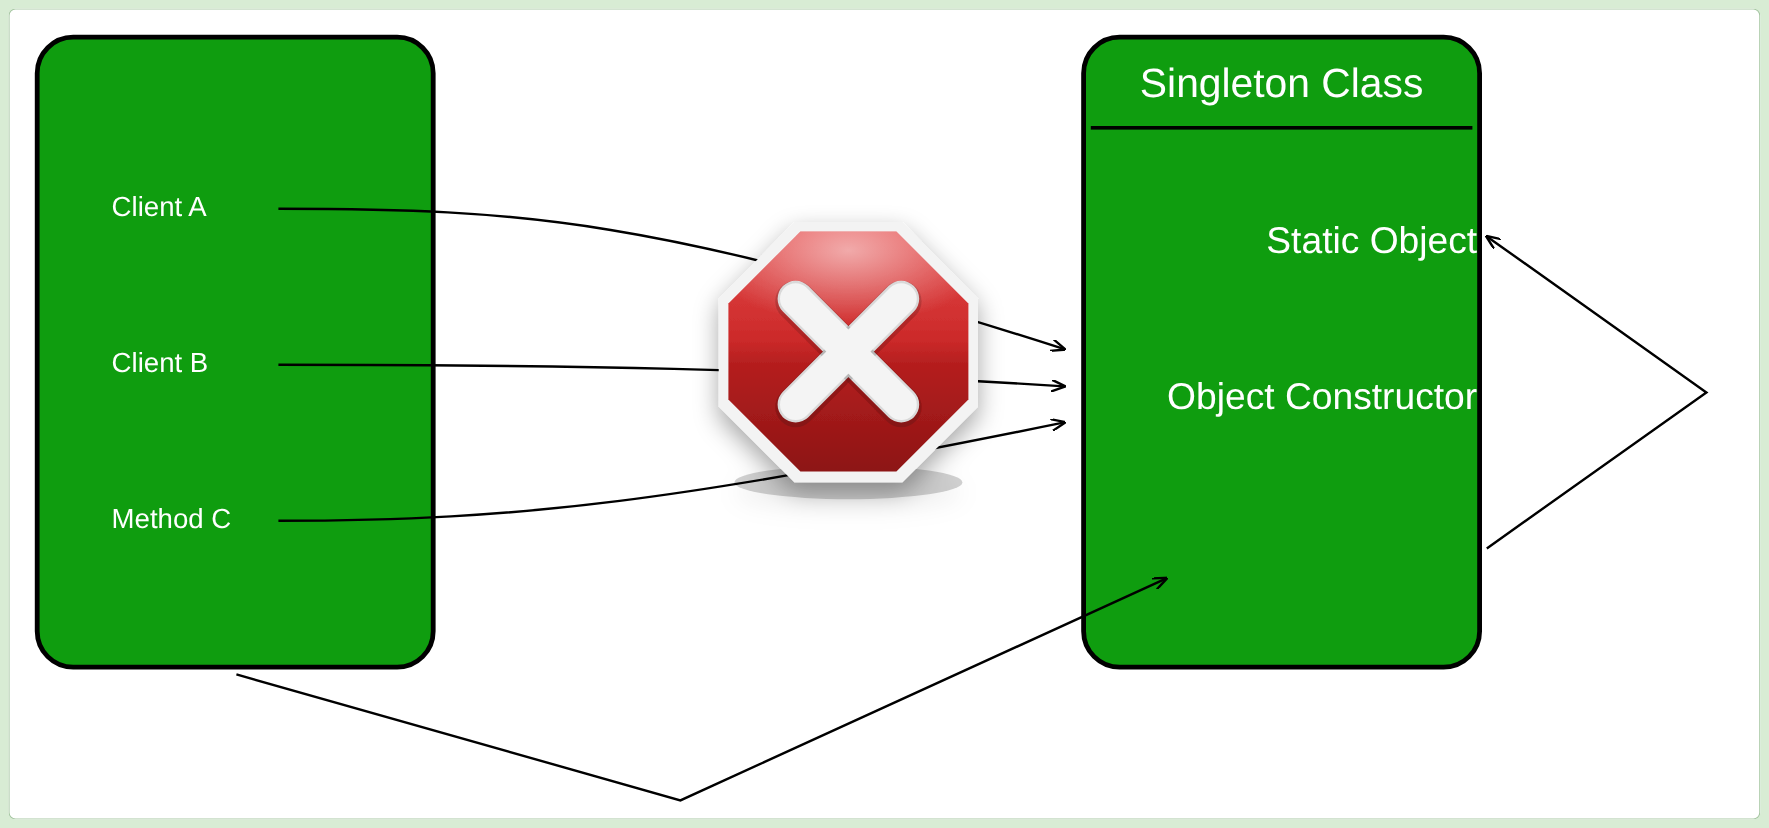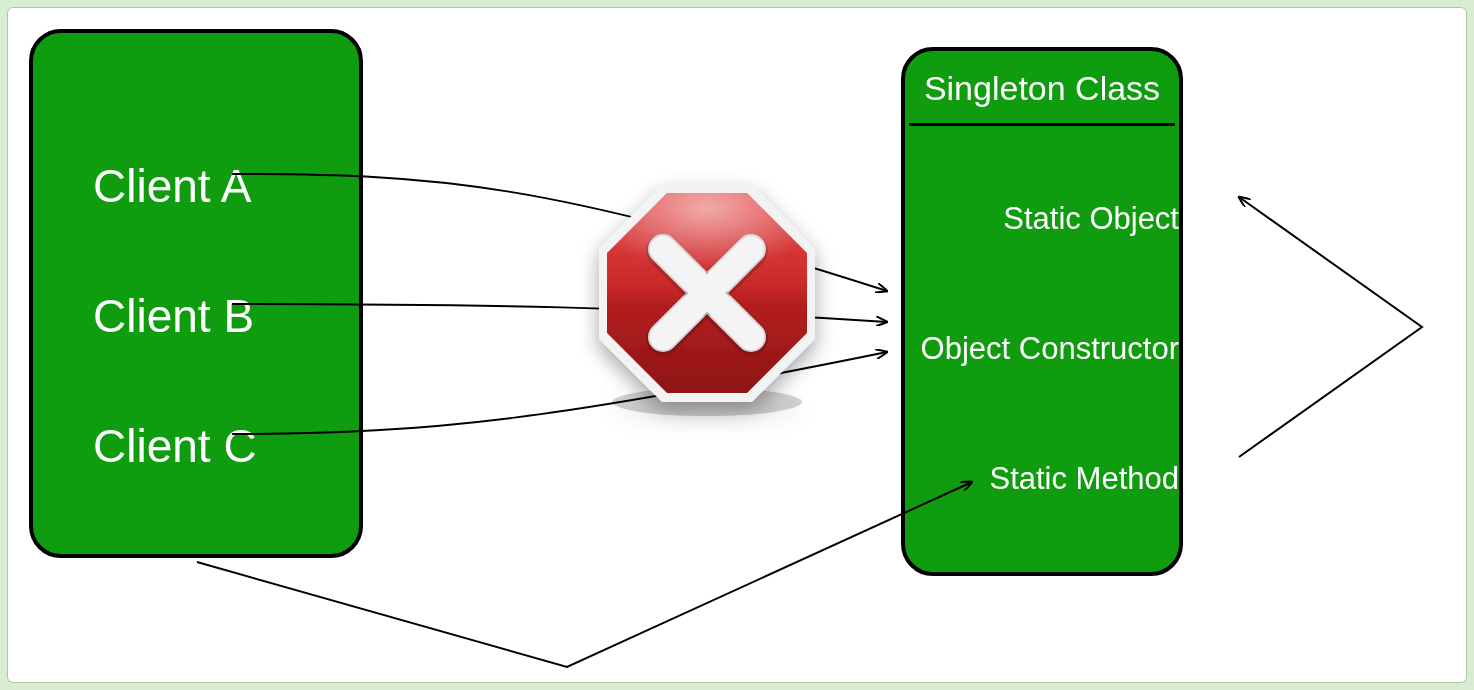--- a/index.html
+++ b/index.html
@@ -30,27 +30,26 @@
   }
   .clients-box {
     left: 22px;
     top: 22px;
     width: 334px;
     height: 529px;
   }
   .singleton-box {
     left: 894px;
     top: 22px;
-    width: 282px;
+    width: 334px;
     height: 529px;
-    margin-top: 18px;
   }
   .client-label {
     position: absolute;
-    font-size: 46px;
+    font-size: 23px;
     color: #fff;
     white-space: nowrap;
   }
   .singleton-title {
     position: absolute;
     top: 18px;
     left: 0;
     width: 100%;
     text-align: center;
     font-size: 34px;
@@ -81,29 +80,28 @@
   }
 </style>
 </head>
 <body>
 
 <div class="canvas">
 
   <div class="box clients-box">
     <div class="client-label" style="left:60px; top:126px;">Client A</div>
     <div class="client-label" style="left:60px; top:256px;">Client B</div>
-    <div class="client-label" style="left:60px; top:386px;">Client C</div>
+    <div class="client-label" style="left:60px; top:386px;">Method C</div>
   </div>
 
   <div class="box singleton-box">
     <div class="singleton-title">Singleton Class</div>
     <div class="singleton-divider"></div>
     <div class="singleton-member" style="top:150px;">Static Object</div>
     <div class="singleton-member" style="top:280px;">Object Constructor</div>
-    <div class="singleton-member" style="top:410px;">Static Method</div>
   </div>
 
   <svg class="overlay" viewBox="0 0 1460 676">
     <defs>
       <marker id="arrowhead" markerWidth="12" markerHeight="10" refX="11" refY="5" orient="auto" markerUnits="userSpaceOnUse">
         <path d="M0,0 L12,5 L0,10" fill="none" stroke="#000" stroke-width="2"></path>
       </marker>
       <linearGradient id="stopGrad" x1="0" y1="0" x2="0" y2="1">
         <stop offset="0%" stop-color="#e44848"></stop>
         <stop offset="45%" stop-color="#cc2a2a"></stop>

